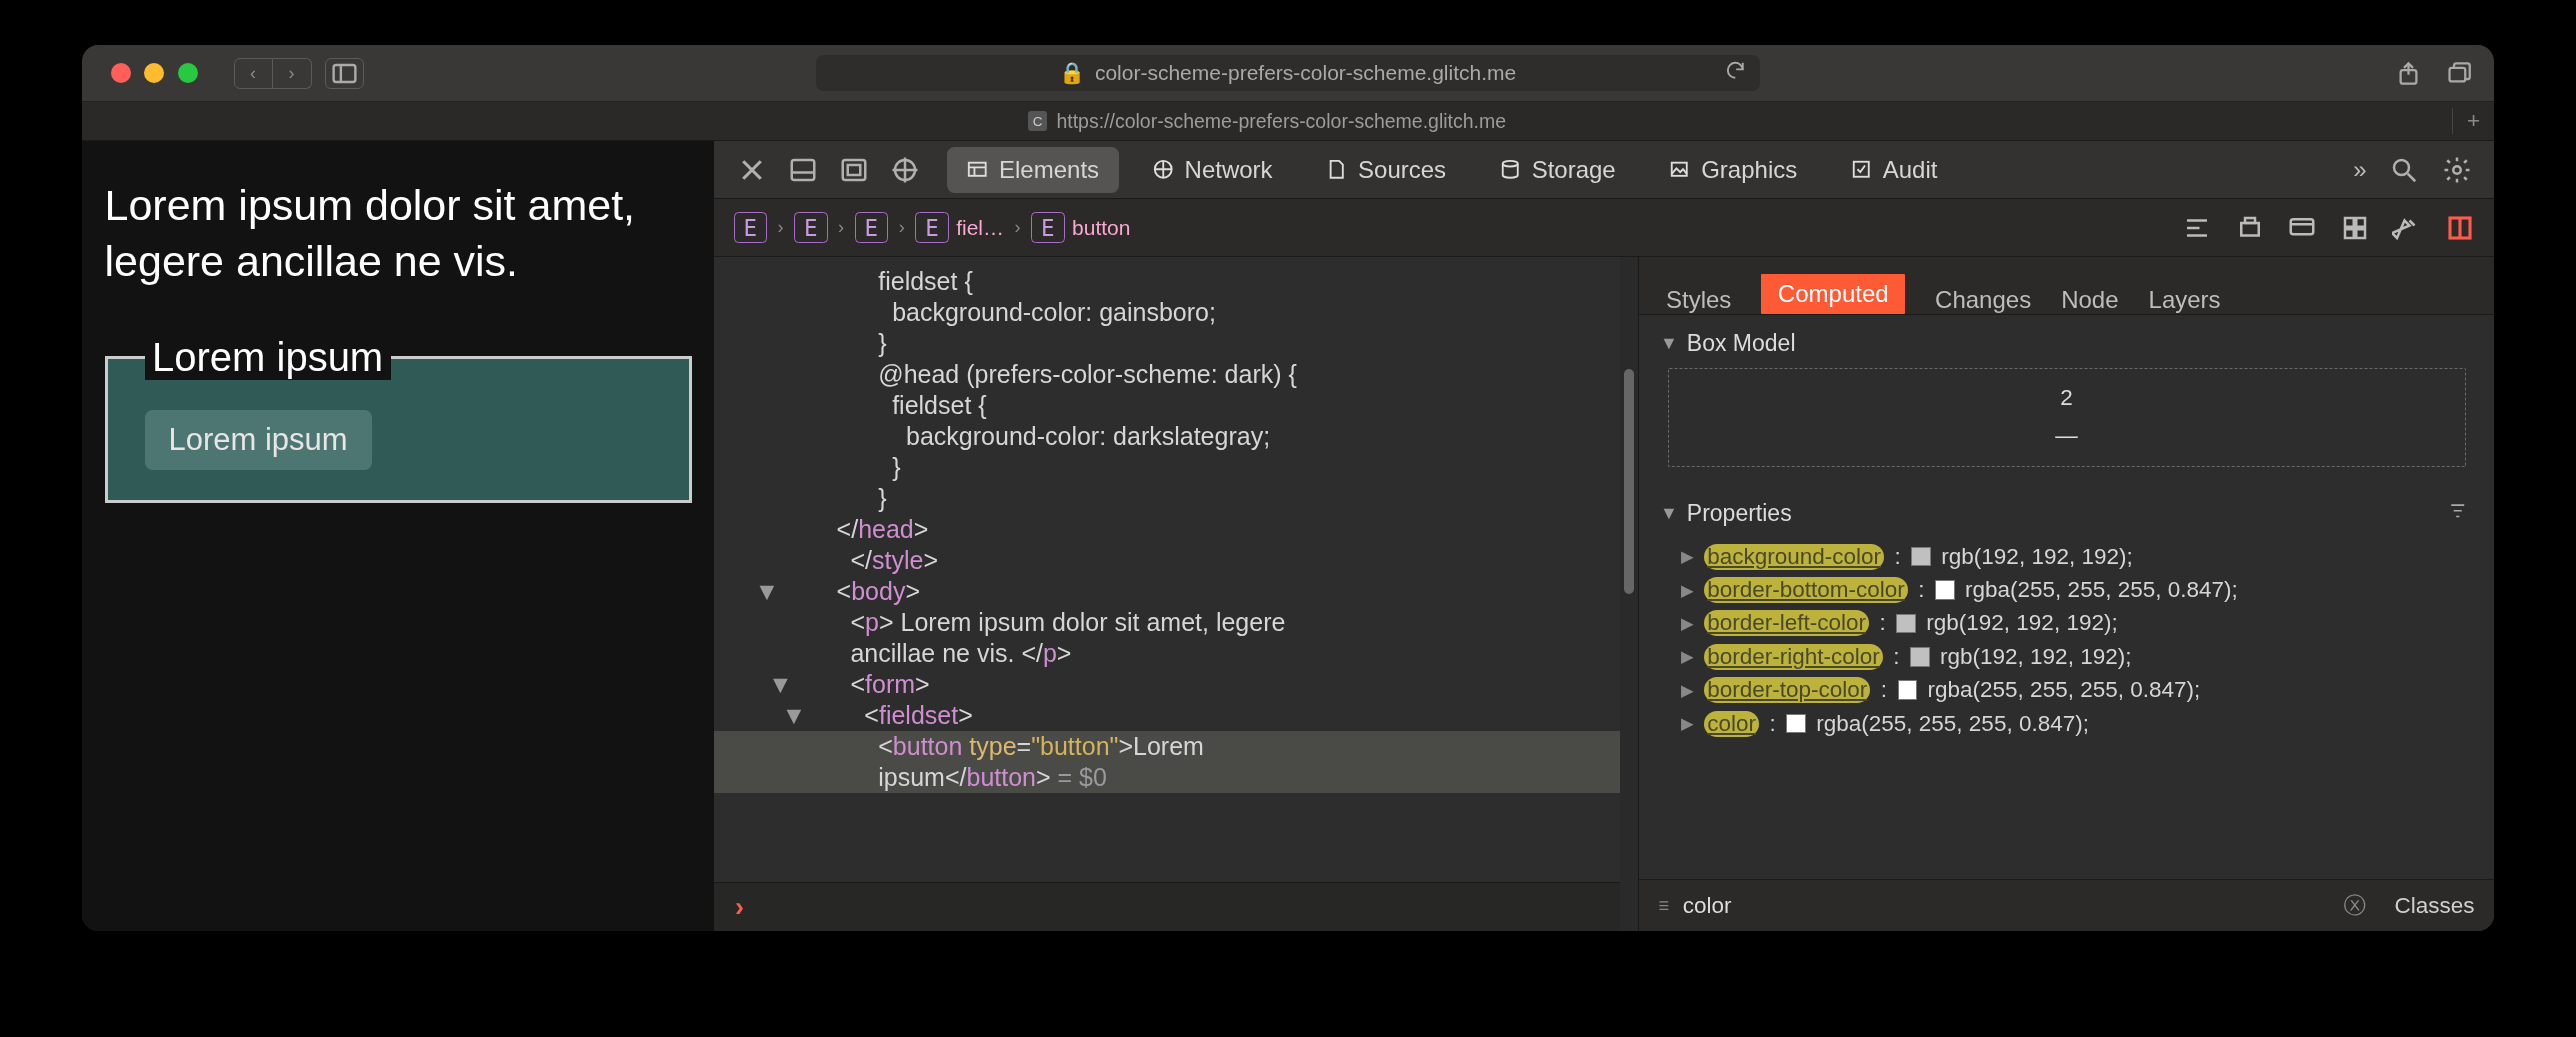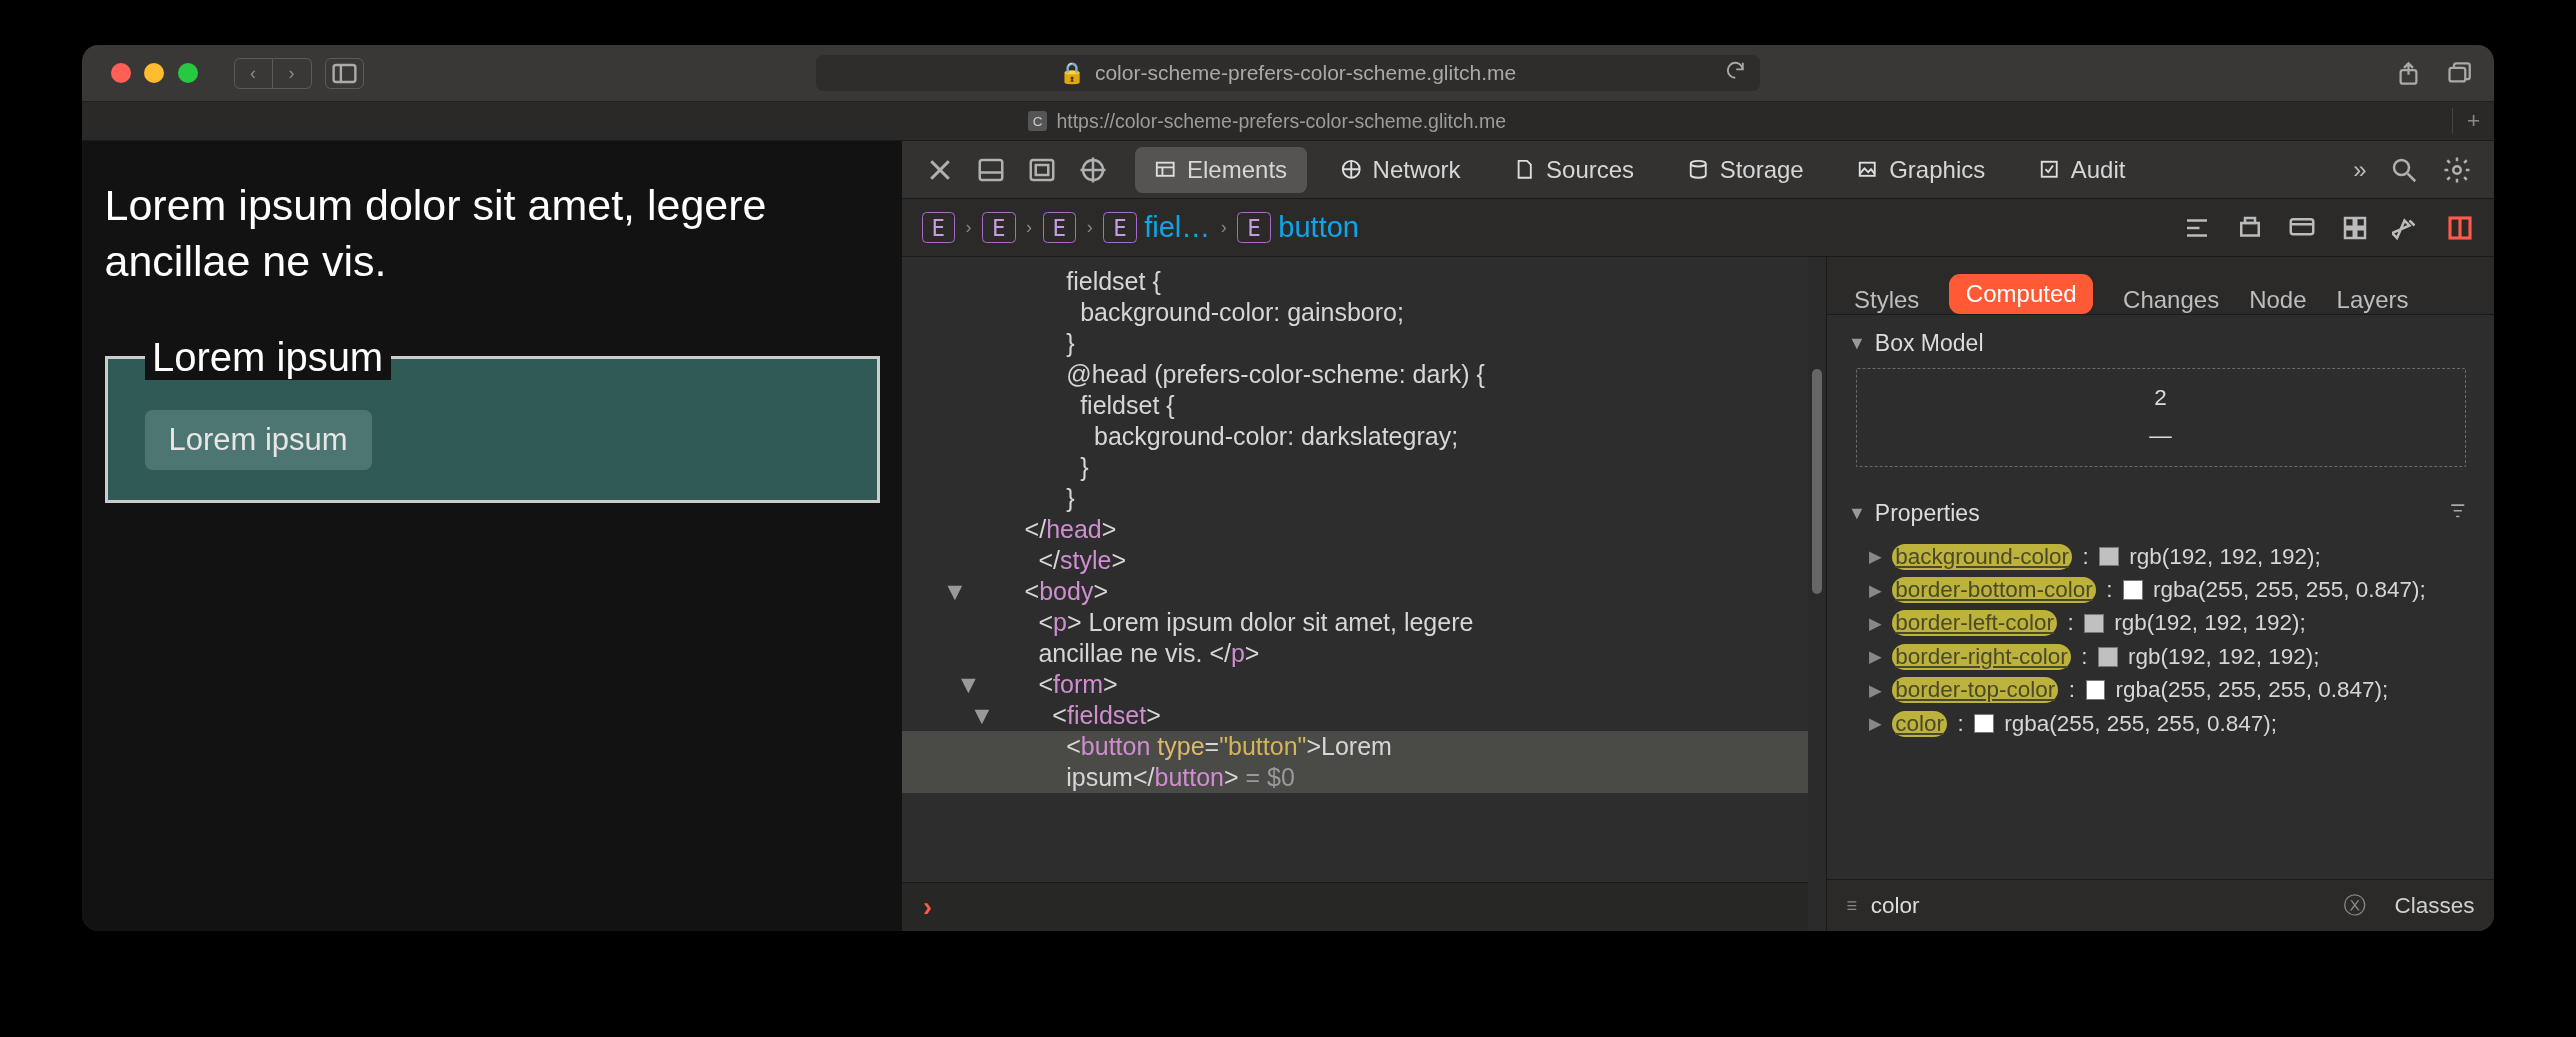--- a/index.html
+++ b/index.html
@@ -21,42 +21,42 @@
 .tr-icon { width:27px; height:27px; display:flex; align-items:center; justify-content:center; }
 
 
 .tabbar { height:39px; background:#2a2927; display:flex; align-items:center; color:#9c9c9a; font-size:19.5px; border-bottom:0.7px solid #1a1a1a; }
 .tab { flex:1; display:flex; align-items:center; justify-content:center; gap:9px; }
 .tab-favicon { width:19.5px; height:19.5px; background:#555; border-radius:3px; display:flex; align-items:center; justify-content:center; font-size:13.5px; color:#ccc;}
 .newtab { width:42px; display:flex; align-items:center; justify-content:center; color:#888; font-size:22.5px; border-left:0.7px solid #444;}
 
 
 .main { flex:1; display:flex; background:#1e1e1e; }
-.page { width:820px; background:#121212; color:#fff; padding:37px 22.5px; font-family:Georgia,serif; }
+.page { width:632px; background:#121212; color:#fff; padding:37px 22.5px; font-family:Georgia,serif; }
 .page p { font-size:43px; line-height:1.3; margin-bottom:45px; }
 .page fieldset { border:3px solid #ccc; background:#2f5a56; padding:30px 37px; }
 .page legend { font-size:40px; padding:0 7.5px; background:#121212; color:#fff; }
 .page button { font-size:31px; padding:12px 24px; background:#4d7572; border:none; border-radius:7.5px; color:#e6e6e6; }
 
 .devtools { flex:1; display:flex; flex-direction:column; background:#2d2d2d; color:#d6d6d6; }
 
 
 .dt-tabs { height:58px; background:#333231; display:flex; align-items:center; padding:0 22.5px; gap:27px; border-bottom:0.7px solid #1a1a1a; }
 .dt-icon-group { display:flex; gap:21px; align-items:center; }
 .dt-ico { width:30px; height:30px; color:#b0b0b0; display:flex; align-items:center; justify-content:center; }
 .dt-tab { display:flex; align-items:center; gap:10.5px; font-size:24px; color:#d6d6d6; padding:9px 19.5px; border-radius:7.5px; }
 .dt-tab.active { background:#555452; }
 .dt-overflow { font-size:24px; color:#bbb; }
 .dt-right { margin-left:auto; display:flex; gap:22.5px; align-items:center; }
 
 
 .dt-row2 { height:58px; background:#2b2a29; display:flex; align-items:center; padding:0 19.5px; gap:15px; border-bottom:0.7px solid #1a1a1a; }
 .bc-chip { border:1.5px solid #a96cc9; color:#c89ae0; padding:1.5px 9px; border-radius:4.5px; font-size:22.5px; font-family:Menlo,monospace; }
 .bc-sep { color:#888; font-size:18px; }
-.bc-text { font-size:29px; color:#0ea5e9; }
+.bc-text { font-size:21px; color:#f9a8d4; }
 .row2-icons { margin-left:auto; display:flex; gap:22.5px; }
 .row2-ico { width:30px; height:30px; color:#bbb; display:flex; align-items:center; justify-content:center; }
 .row2-ico.active svg rect{ stroke:#ff5a4a; }
 .row2-ico.active { color:#ff5a4a; }
 
 
 .dt-body { flex:1; display:flex; }
 .code-pane { width:906px; background:#2d2d2d; display:flex; flex-direction:column; }
 .code-scroll { flex:1; padding:9px 15px 9px 67px; font-family:Menlo,Consolas,monospace; font-size:25px; line-height:1.24; color:#d6d6d6; overflow:hidden; position:relative; }
 .code-scroll .line { white-space:pre; }
@@ -64,21 +64,21 @@
 .caret { position:absolute; left:45px; color:#999; }
 .sel-line { background:#4a4a47; margin-left:-67px; padding-left:67px; margin-right:-15px; }
 .console-bar { height:49px; background:#272726; border-top:0.7px solid #1a1a1a; display:flex; align-items:center; padding-left:21px; color:#ff5a4a; font-size:27px; font-weight:bold; }
 
 .scrollbar-v { width:18px; background:#2a2a2a; display:flex; align-items:flex-start; justify-content:center; padding-top:112px;}
 .scrollbar-v .thumb { width:10.5px; height:225px; background:#666; border-radius:5.2px; }
 
 .right-pane { flex:1; background:#2d2d2d; display:flex; flex-direction:column; border-left:0.7px solid #1a1a1a;}
 .styles-tabs { height:58px; display:flex; align-items:flex-end; gap:30px; padding:0 27px; border-bottom:0.7px solid #1a1a1a; font-size:24px; background:#2b2a29;}
 .st-tab { color:#bdbdbd; }
-.st-tab.active { background:#ff5a36; color:#fff; padding:6px 16.5px; border-radius:11px; }
+.st-tab.active { background:#ff5a36; color:#fff; padding:6px 16.5px; border-radius:1px; }
 
 .section { padding:10.5px 21px; font-size:23px; }
 .section-head { display:flex; align-items:center; gap:9px; color:#dcdcdc; margin:4.5px 0 10.5px; }
 .section-head .tri { color:#999; font-size:18px; }
 .box-model { border:1.5px dashed #6a6a6a; padding:10.5px 0; text-align:center; color:#dcdcdc; font-size:22.5px; margin:0 7.5px 7.5px; border-radius:1.5px;}
 .box-model .row { padding:6px 0; }
 
 .props-list { padding:3px 21px; font-size:22.5px; }
 .prop { display:flex; align-items:center; gap:10.5px; padding:3.7px 0; flex-wrap:wrap;}
 .prop .tri { color:#888; font-size:16.5px; }

